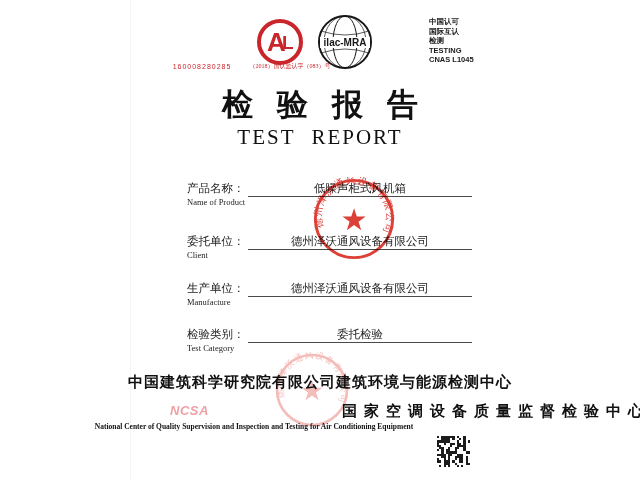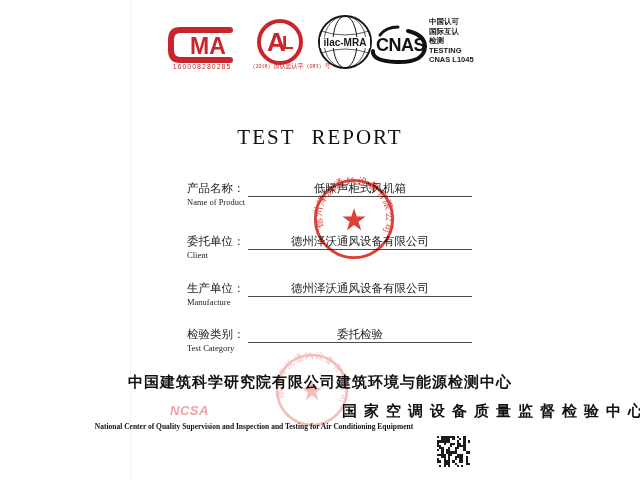--- a/index.html
+++ b/index.html
@@ -49,26 +49,20 @@
   
   .qr{position:absolute;left:437px;top:436px;width:33px;height:31px;display:grid;
         grid-template-columns:repeat(15,1fr);grid-template-rows:repeat(14,1fr);}
   .qr i{display:block;background:#1c1c1c;}
 </style>
 </head>
 <body>
 
 <div class="page">
 
-  <div class="cma">
-    <svg width="72" height="40" viewBox="0 0 72 40">
-      <path d="M64,5 H14 Q5,5 5,15 V25 Q5,35 14,35 H64" fill="none" stroke="#c9252b" stroke-width="6" stroke-linecap="round"></path>
-      <text x="24" y="29" font-size="23" font-weight="bold" fill="#c9252b" font-family="Liberation Sans, sans-serif">MA</text>
-    </svg>
-  </div>
   <div class="cma-num">160008280285</div>
 
   <div class="cal">
     <svg width="52" height="52" viewBox="0 0 52 52">
       <circle cx="26" cy="25" r="21" fill="none" stroke="#c9252b" stroke-width="4"></circle>
       <text x="13" y="34" font-size="26" font-weight="bold" fill="#c9252b" font-family="Liberation Sans, sans-serif">A</text>
       <text x="28" y="32" font-size="19" font-weight="bold" fill="#c9252b" font-family="Liberation Sans, sans-serif">L</text>
     </svg>
   </div>
   <div class="cal-cap">（2018）国认监认字（083）号</div>
@@ -77,36 +71,30 @@
     <svg width="58" height="58" viewBox="0 0 58 58">
       <circle cx="29" cy="29" r="26" fill="none" stroke="#161616" stroke-width="2"></circle>
       <ellipse cx="29" cy="29" rx="12" ry="26" fill="none" stroke="#161616" stroke-width="1"></ellipse>
       <ellipse cx="29" cy="29" rx="21" ry="26" fill="none" stroke="#161616" stroke-width="0.7"></ellipse>
       <path d="M5,18 Q29,26 53,18 M5,40 Q29,32 53,40" fill="none" stroke="#161616" stroke-width="0.7"></path>
       <rect x="4" y="24" width="50" height="11" fill="#ffffff"></rect>
       <text x="29" y="33" font-size="10" font-weight="bold" fill="#161616" text-anchor="middle" font-family="Liberation Sans, sans-serif">ilac-MRA</text>
     </svg>
   </div>
 
-  <div class="cnas">
-    <svg width="58" height="46" viewBox="0 0 58 46">
-      <path d="M3,30 Q2,40 26,41 Q54,42 55,26 Q55,14 38,10" fill="none" stroke="#111" stroke-width="4" stroke-linecap="round"></path>
-      <path d="M10,14 Q16,6 28,6" fill="none" stroke="#111" stroke-width="3" stroke-linecap="round"></path>
-      <text x="6" y="30" font-size="18" font-weight="bold" fill="#111" letter-spacing="-0.5" font-family="Liberation Sans, sans-serif">CNAS</text>
-    </svg>
-  </div>
 
   <div class="accred">
     <div>中国认可</div>
     <div>国际互认</div>
     <div>检测</div>
     <div>TESTING</div>
     <div>CNAS L1045</div>
   </div>
 
+  <div class="title-cn">检验报告</div>
   <div class="title-en">TEST REPORT</div>
 
   <div class="flabel" style="top:181px">产品名称：</div>
   <div class="flabel-en" style="top:197px">Name of Product</div>
   <div class="fvalue" style="top:181px">低噪声柜式风机箱</div>
 
   <div class="flabel" style="top:234px">委托单位：</div>
   <div class="flabel-en" style="top:250px">Client</div>
   <div class="fvalue" style="top:234px">德州泽沃通风设备有限公司</div>
 

